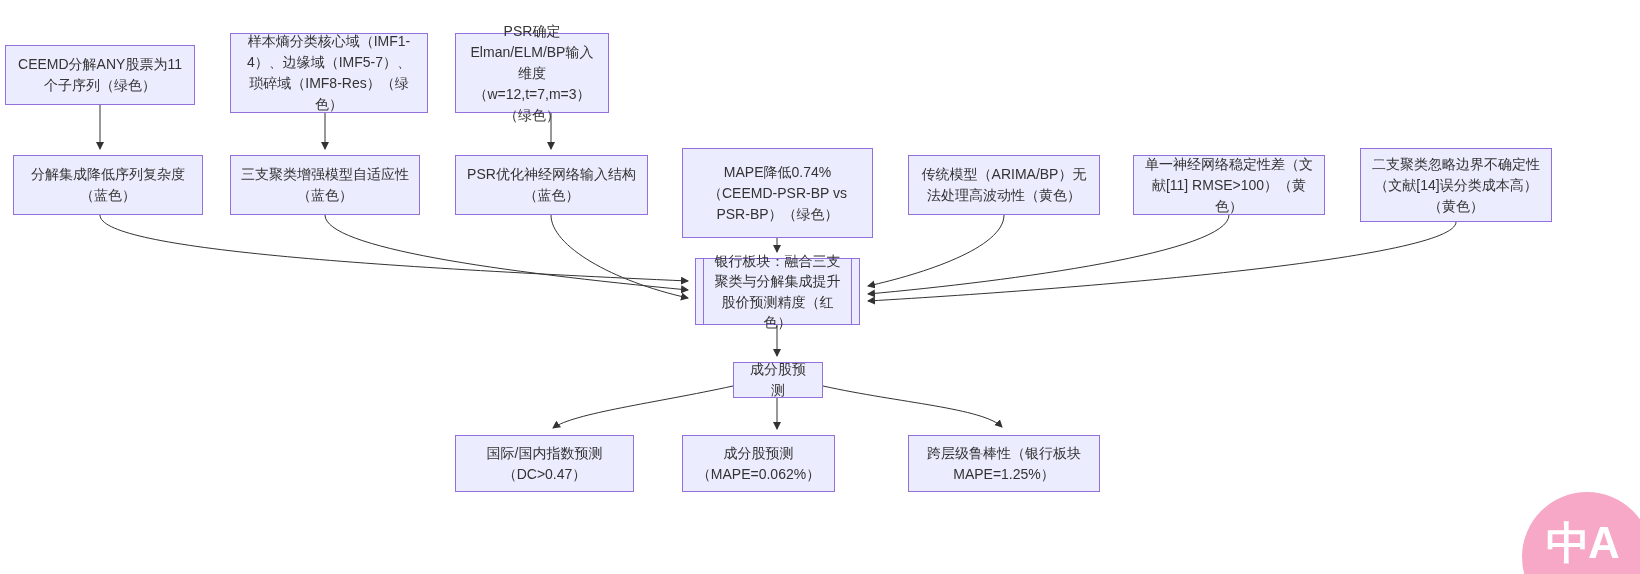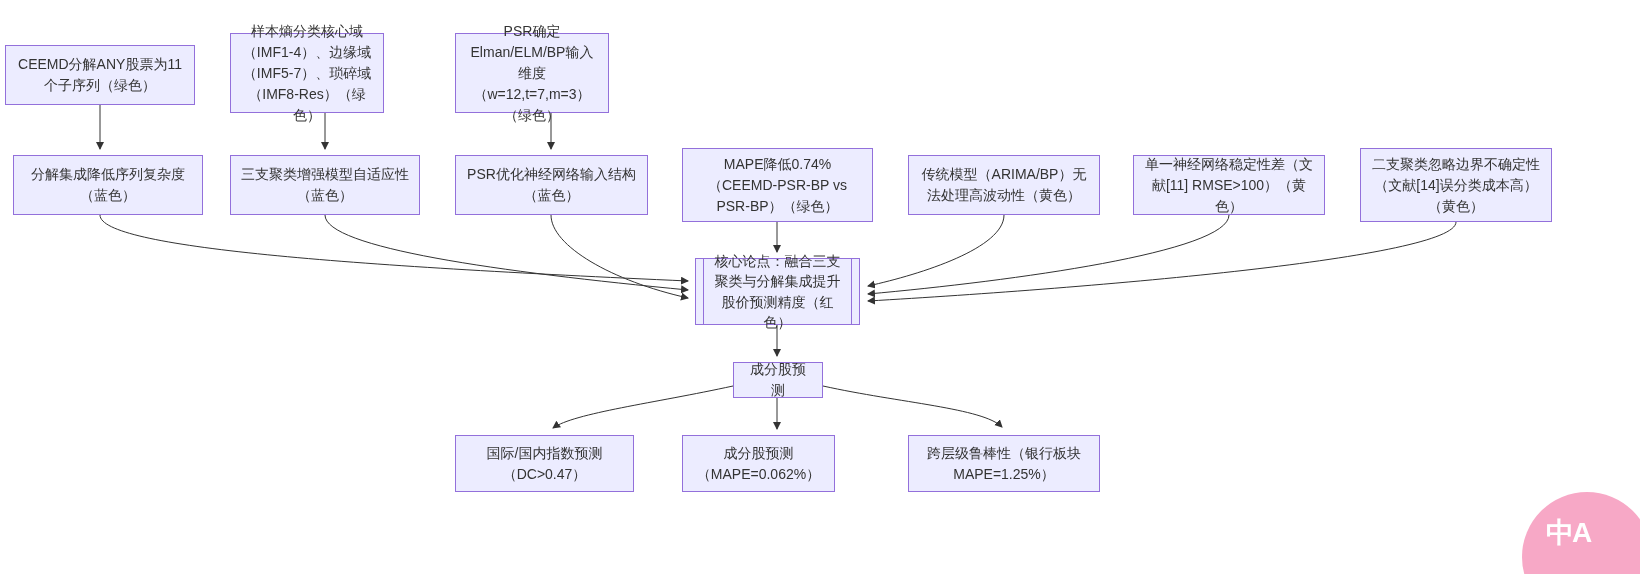--- a/index.html
+++ b/index.html
@@ -32,27 +32,27 @@
     position:absolute;
     top:0;bottom:0;
     width:1px;
     background:#9370DB;
   }
   .node.subroutine::before{left:7px;}
   .node.subroutine::after{right:7px;}
 
   
   .pos-n1{left:5px;  top:45px; width:190px;height:60px;}
-  .pos-n2{left:230px;top:33px; width:154px;height:80px;}
+  .pos-n2{left:230px;top:33px; width:198px;height:80px;}
   .pos-n3{left:455px;top:33px; width:154px;height:80px;}
   
   .pos-n4{left:5px;   top:155px;width:190px;height:60px;margin-left:8px;}
   .pos-n5{left:230px; top:155px;width:190px;height:60px;}
   .pos-n6{left:455px; top:155px;width:193px;height:60px;}
-  .pos-n7{left:682px; top:148px;width:191px;height:74px;}
+  .pos-n7{left:682px; top:148px;width:191px;height:90px;}
   .pos-n8{left:908px; top:155px;width:192px;height:60px;}
   .pos-n9{left:1133px;top:155px;width:192px;height:60px;}
   .pos-n10{left:1360px;top:148px;width:192px;height:74px;}
   
   .pos-core{left:695px;top:258px;width:165px;height:67px;line-height:1.45;padding:2px 16px;}
   .pos-exp{left:733px;top:362px;width:90px;height:36px;}
   
   .pos-b1{left:455px;top:435px;width:179px;height:57px;}
   .pos-b2{left:682px;top:435px;width:153px;height:57px;}
   .pos-b3{left:908px;top:435px;width:192px;height:57px;}
@@ -66,21 +66,21 @@
     background:#F7A8C6;
     display:flex;
     align-items:flex-start;
     justify-content:flex-start;
     cursor:pointer;
   }
   .watermark .wm-text{
     margin:22px 0 0 24px;
     color:#ffffff;
     font-weight:bold;
-    font-size:28px;
+    font-size:44px;
     letter-spacing:-2px;
   }
 </style>
 </head>
 <body>
 
 <div id="stage">
 
   <svg id="edges" viewBox="0 0 1640 574" xmlns="http://www.w3.org/2000/svg">
     <defs>
@@ -114,21 +114,21 @@
   <div class="node pos-n3">PSR确定Elman/ELM/BP输入维度（w=12,t=7,m=3）（绿色）</div>
 
   <div class="node pos-n4">分解集成降低序列复杂度（蓝色）</div>
   <div class="node pos-n5">三支聚类增强模型自适应性（蓝色）</div>
   <div class="node pos-n6">PSR优化神经网络输入结构（蓝色）</div>
   <div class="node pos-n7">MAPE降低0.74%（CEEMD-PSR-BP vs PSR-BP）（绿色）</div>
   <div class="node pos-n8">传统模型（ARIMA/BP）无法处理高波动性（黄色）</div>
   <div class="node pos-n9">单一神经网络稳定性差（文献[11] RMSE&gt;100）（黄色）</div>
   <div class="node pos-n10">二支聚类忽略边界不确定性（文献[14]误分类成本高）（黄色）</div>
 
-  <div class="node subroutine pos-core">核心论点：融合三支聚类与分解集成提升股价预测精度（红色）</div>
+  <div class="node subroutine pos-core">银行板块：融合三支聚类与分解集成提升股价预测精度（红色）</div>
 
   <div class="node pos-exp">成分股预测</div>
 
   <div class="node pos-b1">国际/国内指数预测（DC&gt;0.47）</div>
   <div class="node pos-b2">成分股预测（MAPE=0.062%）</div>
   <div class="node pos-b3">跨层级鲁棒性（银行板块 MAPE=1.25%）</div>
 
   <div class="watermark">
     <span class="wm-text">中A</span>
   </div>

